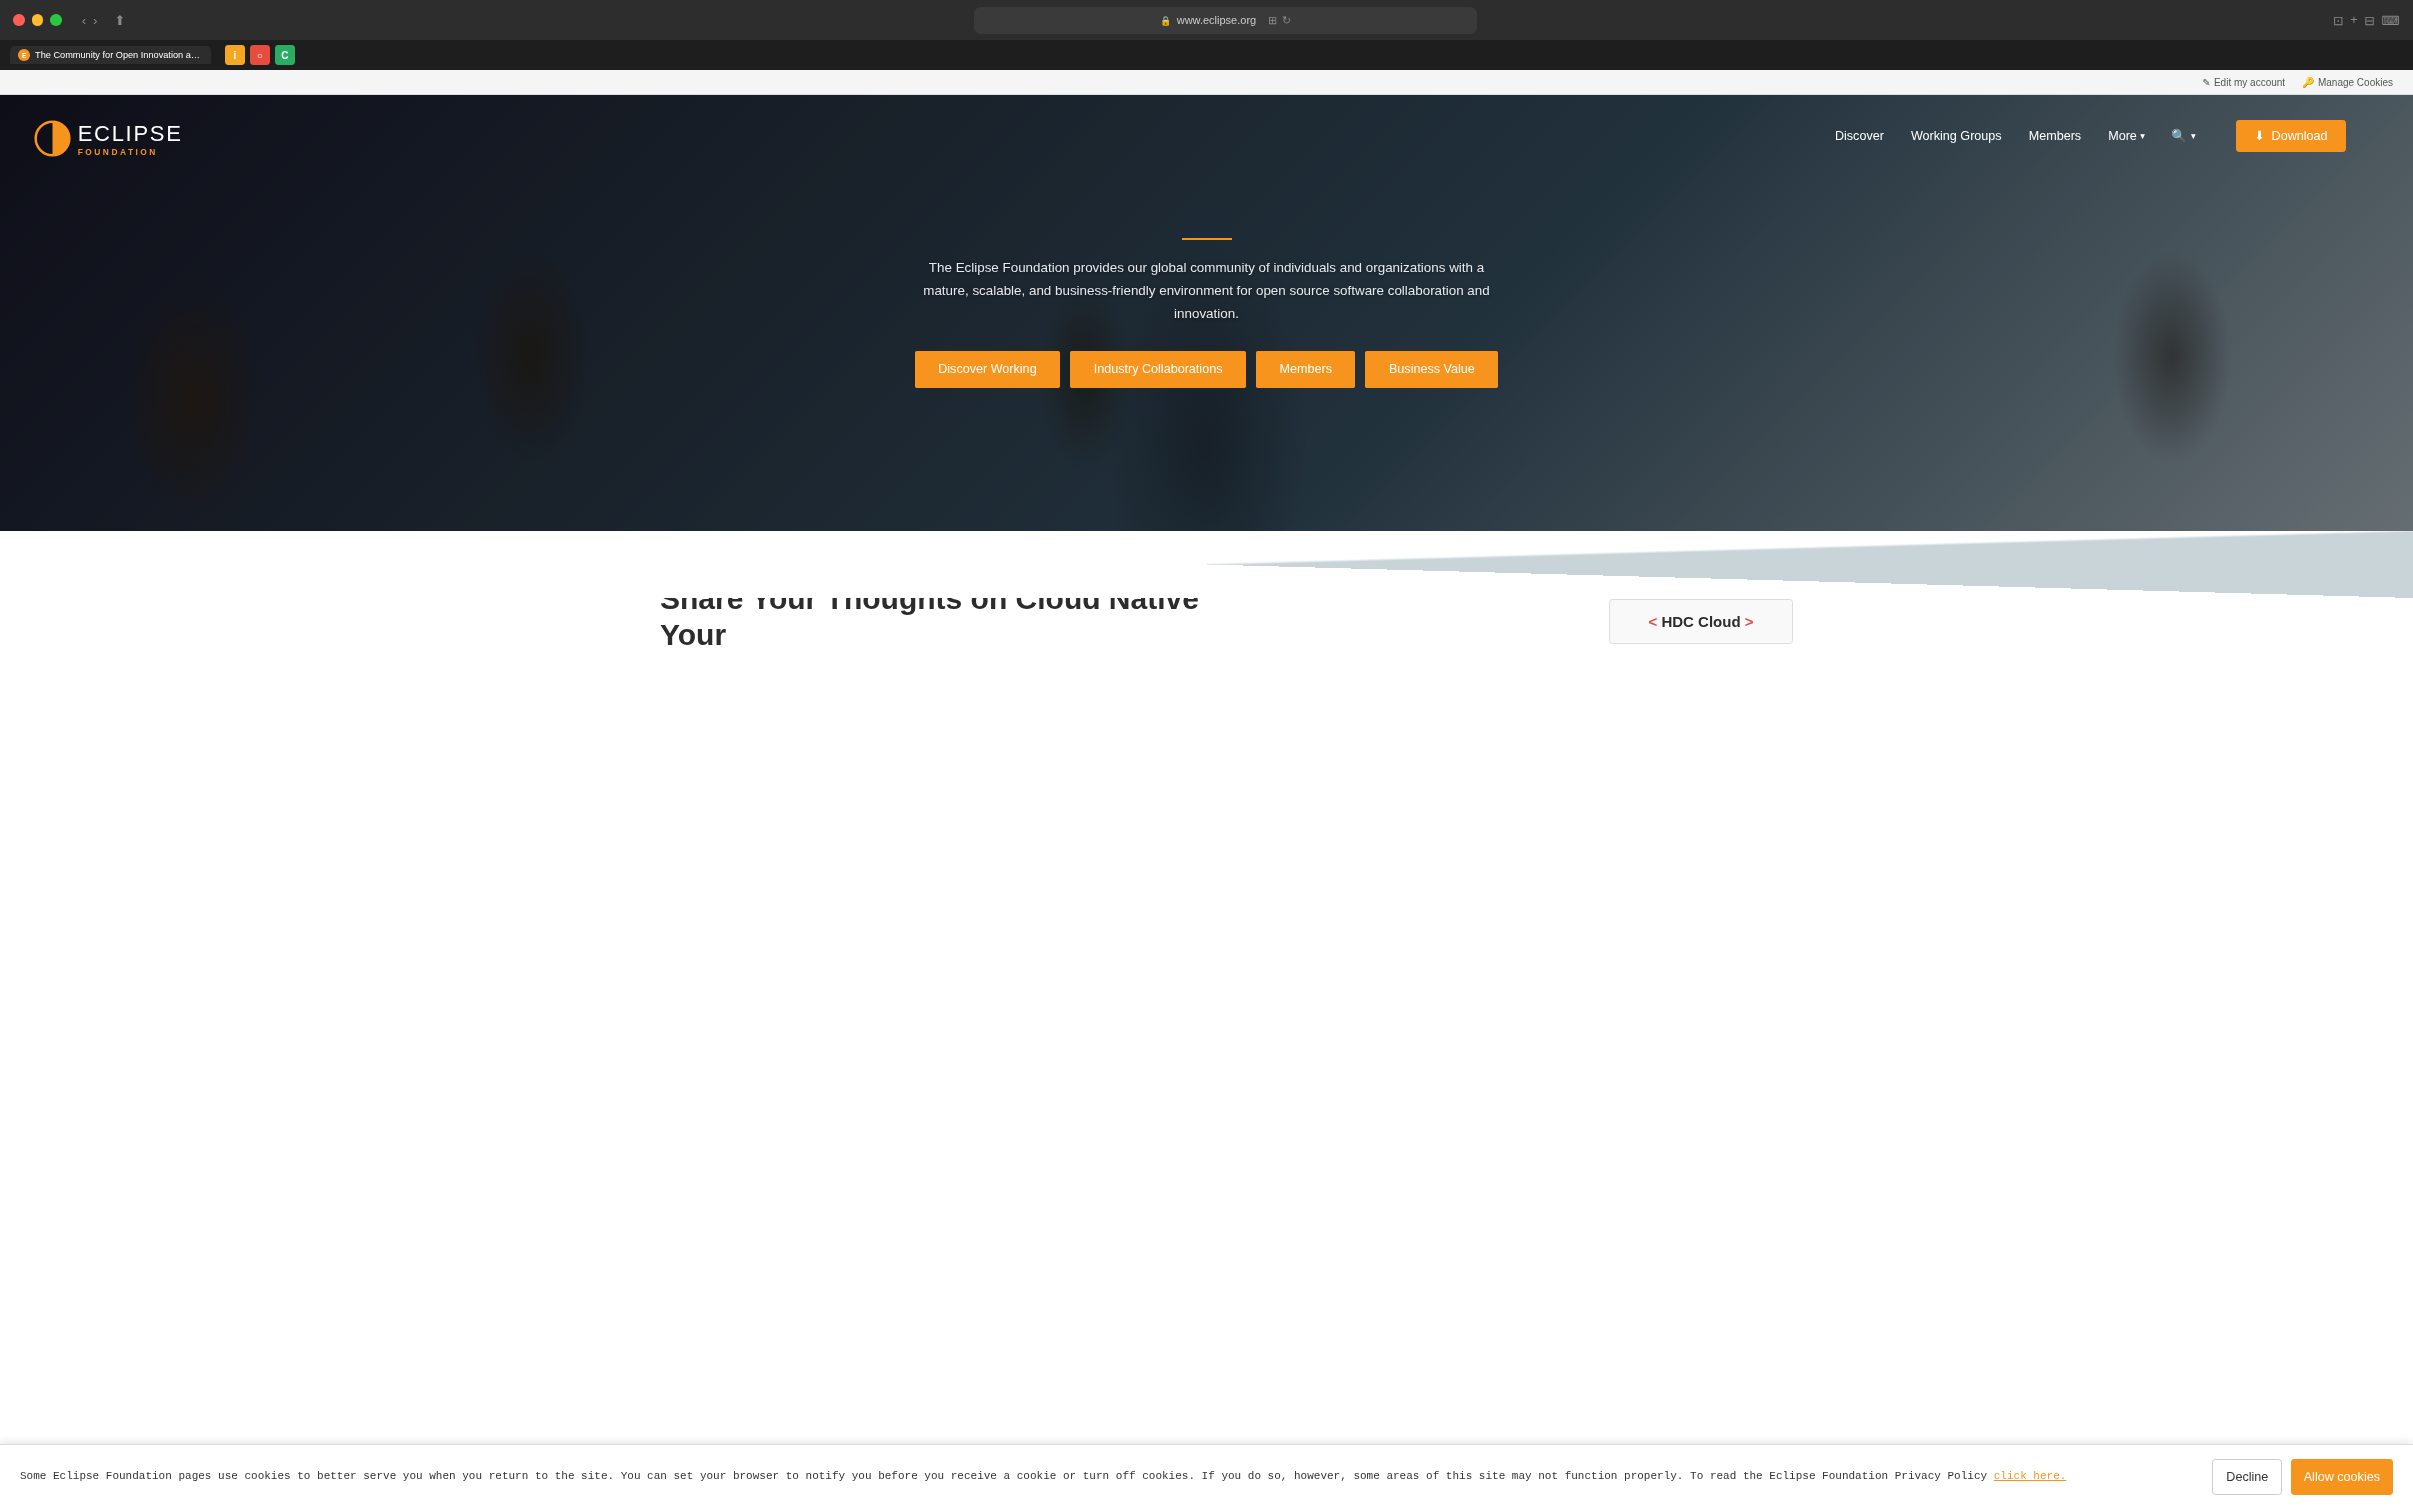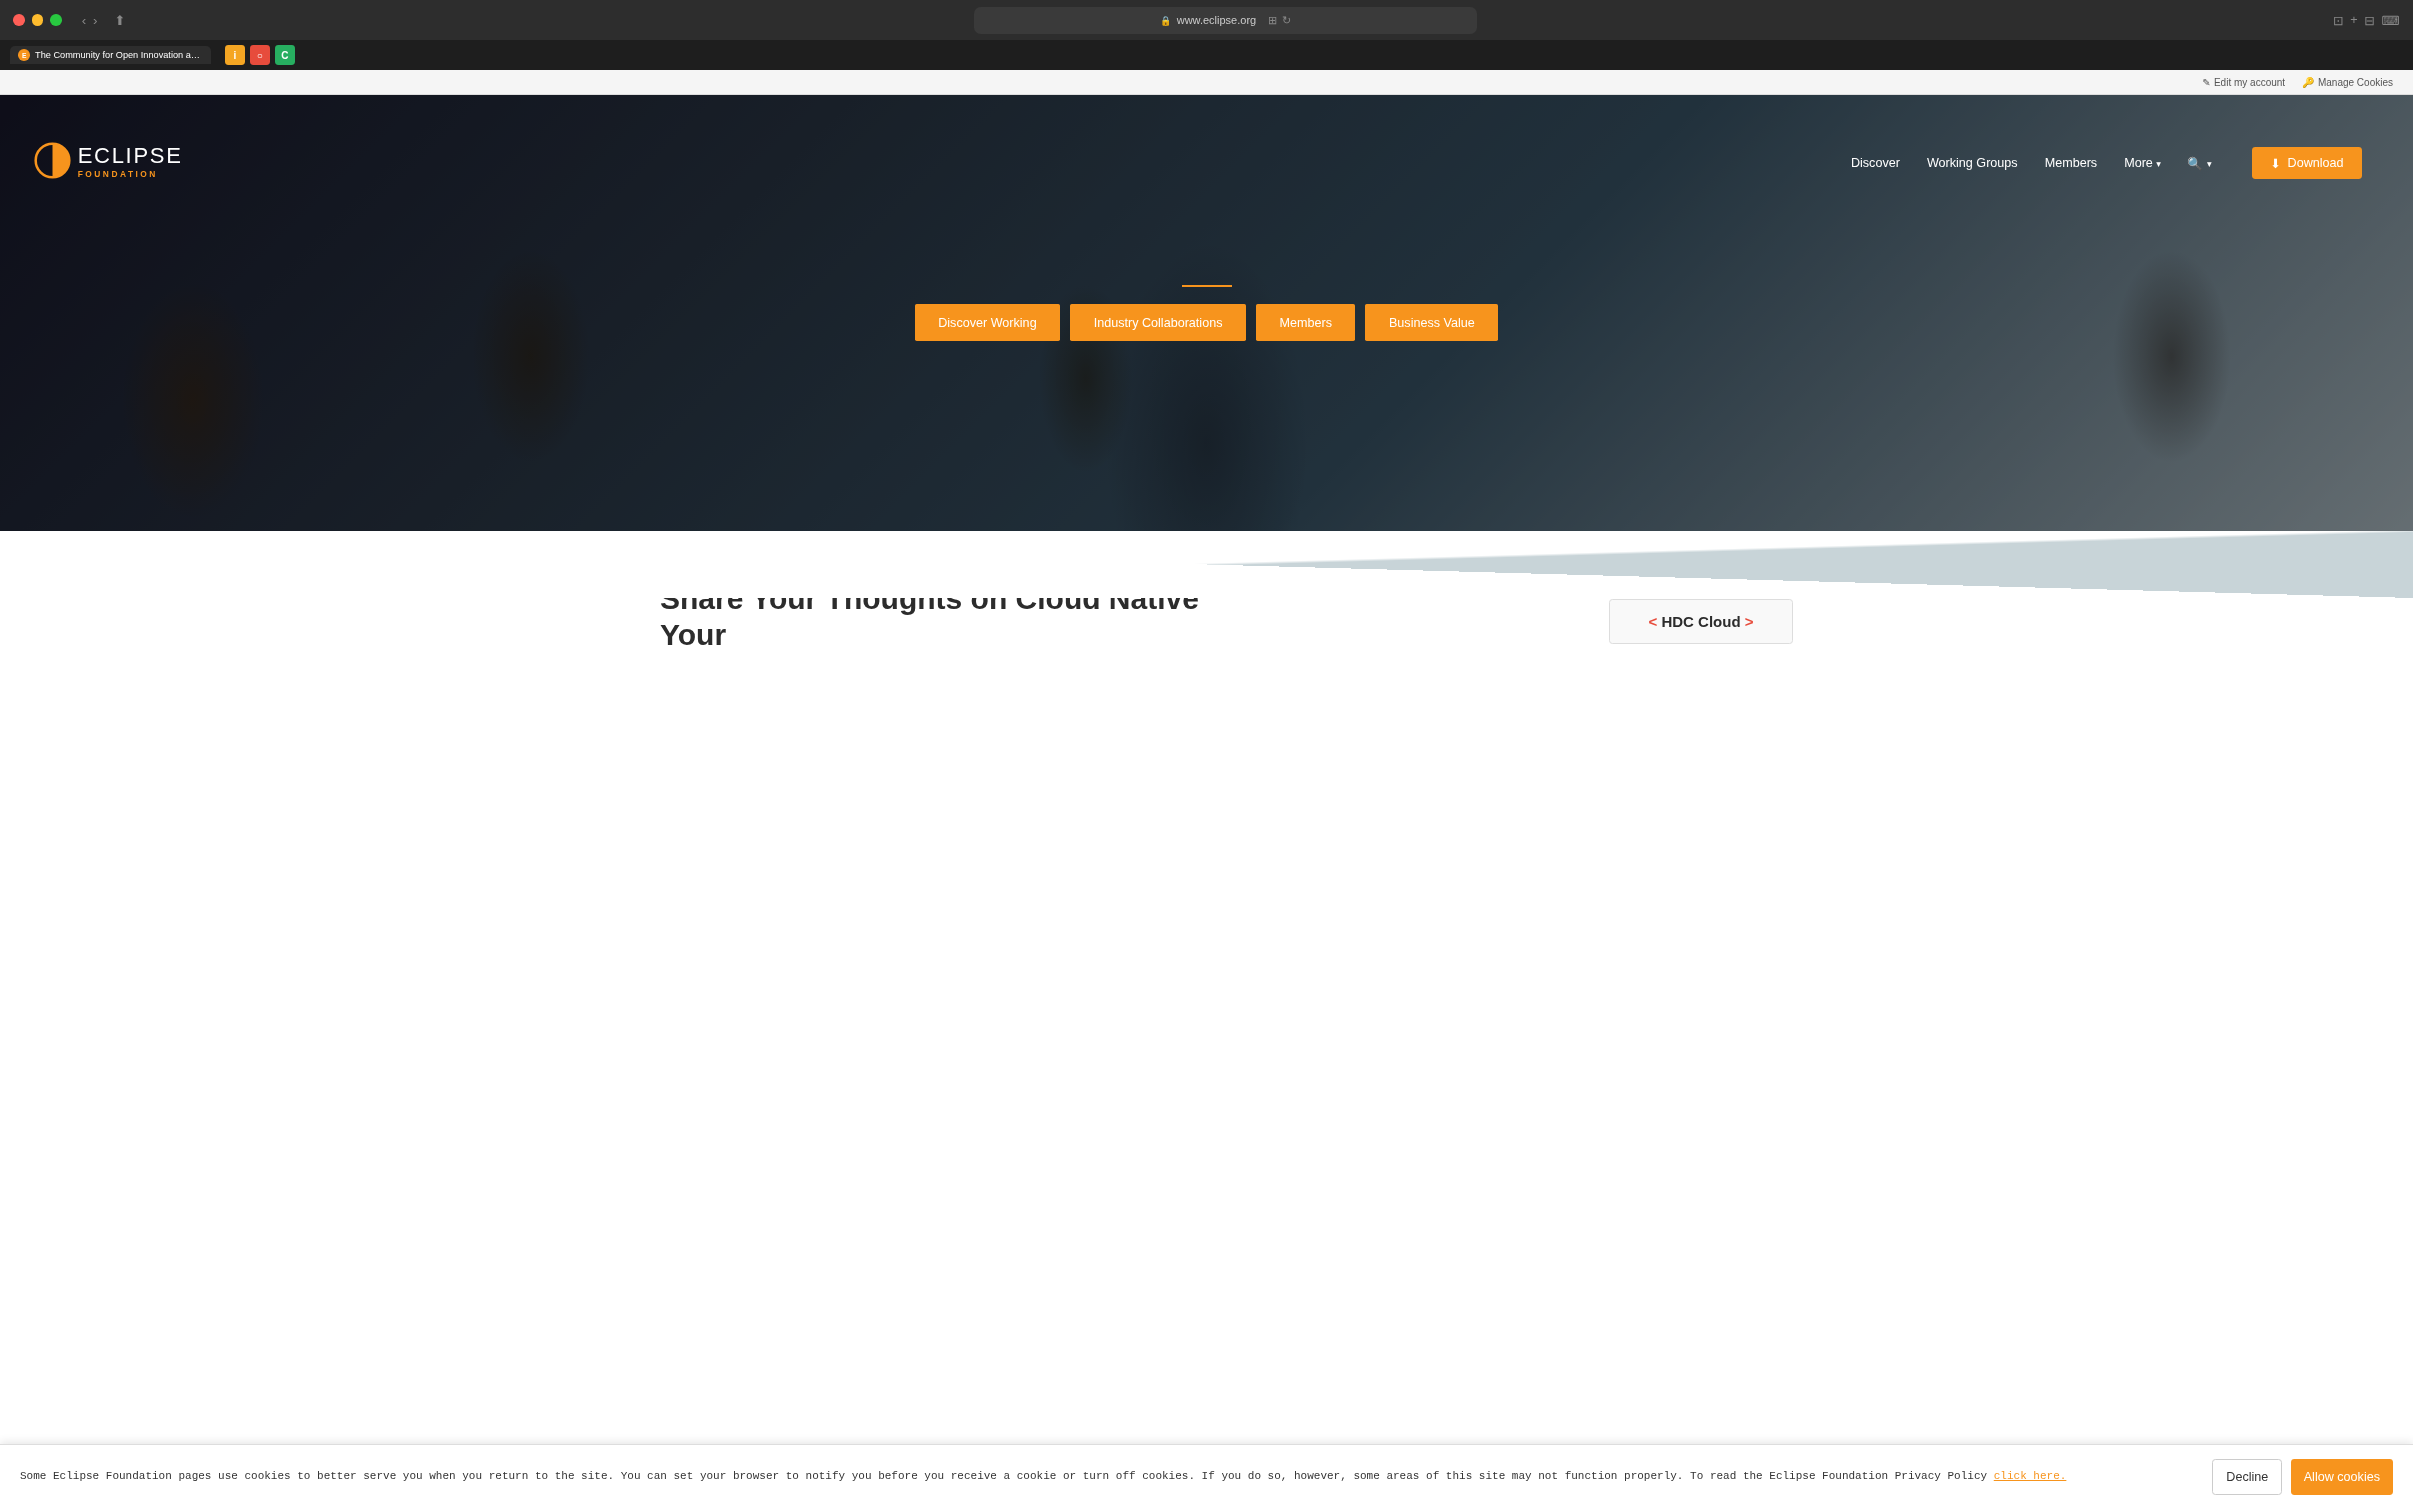--- a/index.html
+++ b/index.html
@@ -72,24 +72,24 @@
       align-items: center;
       gap: 3.4px;
       text-decoration: none;
     }
 
     
     .main-nav {
       position: absolute;
       top: 25px;
       left: 0;
-      right: 0;
+      right: 16px;
       z-index: 100;
       display: flex;
-      align-items: flex-end;
+      align-items: flex-start;
       padding: 0 34px;
       height: 59px;
     }
     .nav-logo { display: flex; align-items: center; gap: 0; }
     .logo-eclipse { font-size: 23.5px; font-weight: 300; letter-spacing: 1.7px; }
     .logo-foundation { font-size: 9.2px; letter-spacing: 2.5px; color: #f7941d; font-weight: 600; }
     .nav-links {
       display: flex;
       align-items: center;
       gap: 27px;
@@ -392,20 +392,21 @@
         </div>
         <button class="download-btn">
           <span>⬇</span>
           <span>Download</span>
         </button>
       </div>
     </nav>
 
     <div class="hero-content">
       <div class="hero-divider"></div>
+      <p class="hero-desc">The Eclipse Foundation provides our global community of individuals and organizations with a mature, scalable, and business-friendly environment for open source software collaboration and innovation.</p>
       <div class="hero-buttons">
         <button class="hero-btn">
           <span>Discover Working</span>
         </button>
         <button class="hero-btn">
           <span>Industry Collaborations</span>
         </button>
         <button class="hero-btn">
           <span>Members</span>
         </button>

